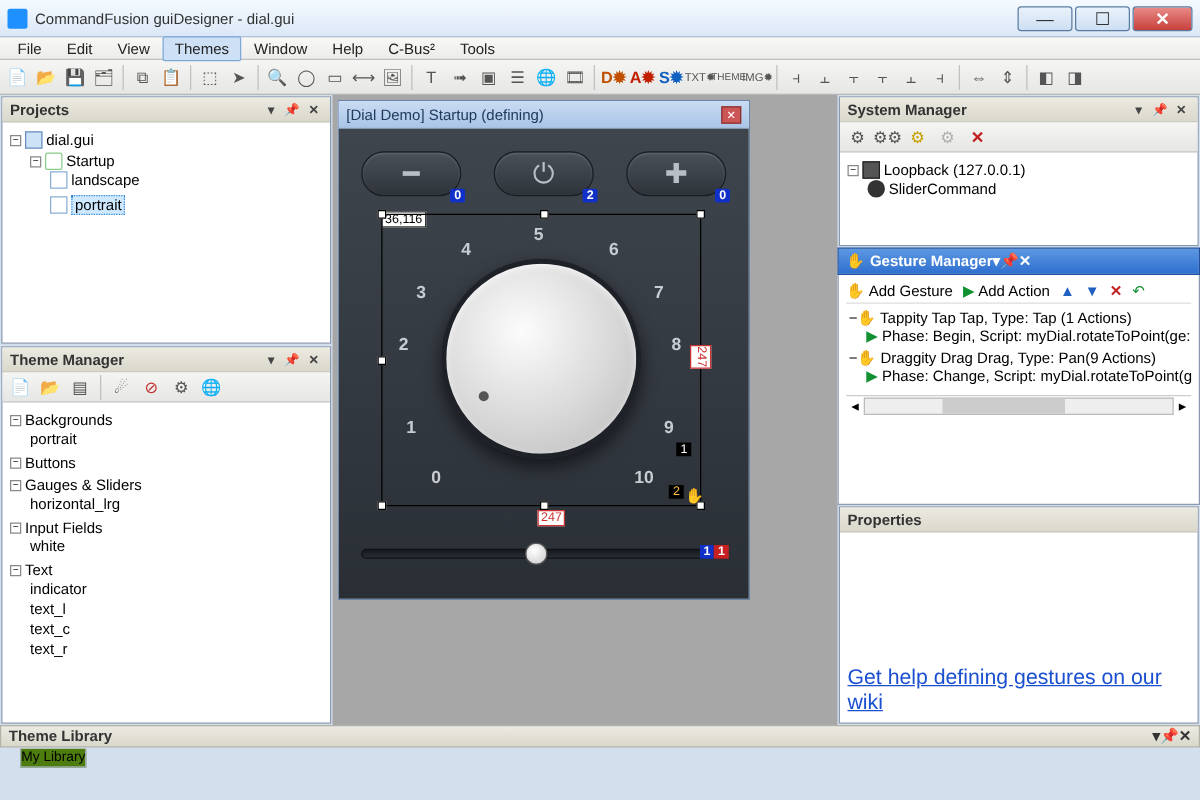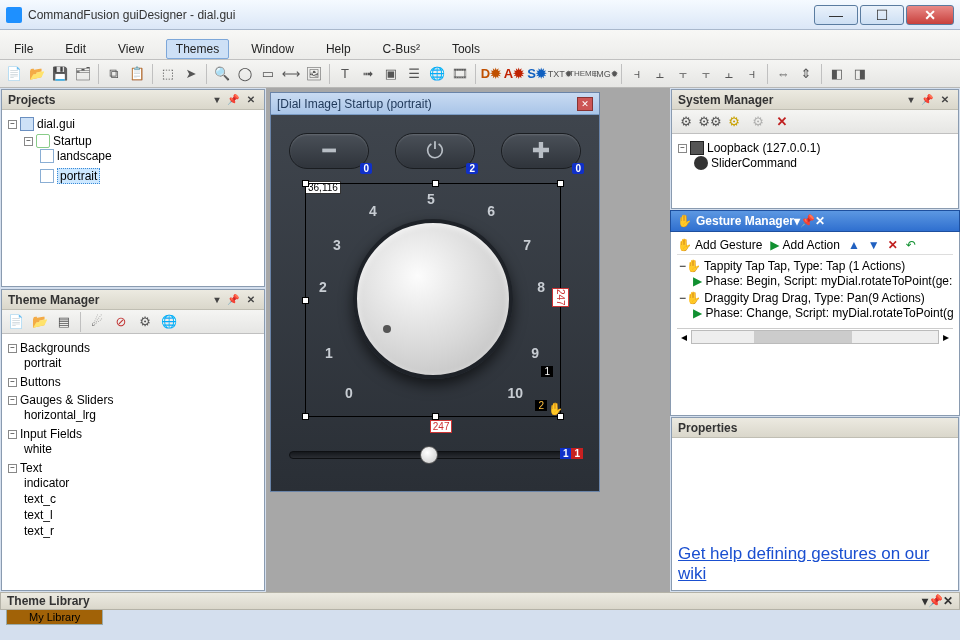--- a/index.html
+++ b/index.html
@@ -6,21 +6,21 @@
 body{background:#d4dfee;overflow:hidden;width:960px;height:640px;position:relative;}
 .titlebar{height:30px;background:linear-gradient(#f5faff,#dbe7f7);display:flex;align-items:center;padding:0 6px;border-bottom:1px solid #a9b8cc;}
 .titlebar .icon{width:16px;height:16px;background:#1e90ff;margin-right:6px;border-radius:2px;}
 .titlebar .title{flex:1;color:#333;}
 .winbtns{display:flex;gap:0;}
 .winbtn{width:44px;height:20px;border:1px solid #5a7ca0;border-radius:3px;margin-left:2px;display:flex;align-items:center;justify-content:center;background:linear-gradient(#eaf2fb,#cddff3);font-size:14px;color:#333;}
 .winbtn.close{background:linear-gradient(#e98a87,#c8403c);color:#fff;width:48px;}
 .winbtn.min::after{content:"—";}
 .winbtn.max::after{content:"☐";}
 .winbtn.close::after{content:"✕";font-weight:bold;}
-.menubar{height:30px;background:linear-gradient(#f8f8f6,#ececea);display:flex;align-items:flex-end;padding:0 4px;gap:12px;border-bottom:1px solid #c0c0c0;}
+.menubar{height:18px;background:linear-gradient(#f8f8f6,#ececea);display:flex;align-items:center;padding:0 4px;gap:0;border-bottom:1px solid #c0c0c0;}
 .menubar .mi{padding:3px 10px;color:#222;}
 .menubar .mi.hover{background:#cde0f6;border:1px solid #7da7d9;padding:2px 9px;border-radius:2px;}
 .toolbar{height:28px;background:linear-gradient(#f5f5f3,#e6e6e4);display:flex;align-items:center;padding:0 4px;gap:3px;border-bottom:1px solid #b8b8b6;}
 .tbtn{width:20px;height:20px;display:flex;align-items:center;justify-content:center;font-size:13px;color:#555;border-radius:2px;}
 .tsep{width:1px;height:20px;background:#c0c0c0;margin:0 2px;}
 .main{display:flex;height:504px;}
 .leftcol{width:266px;display:flex;flex-direction:column;}
 .panel{border:1px solid #8a9bb0;margin:1px;display:flex;flex-direction:column;background:#fff;}
 .panel-header{height:20px;background:linear-gradient(#eceae1,#dad7cb);display:flex;align-items:center;padding:0 6px;font-weight:bold;color:#333;border-bottom:1px solid #c0beb3;}
 .panel-header .spacer{flex:1;}
@@ -76,21 +76,21 @@
 .gm-tree ul{list-style:none;padding-left:14px;}
 .gm-tree li{padding:1px 0;white-space:nowrap;}
 .scroll-hint{height:16px;border-top:1px solid #ccc;display:flex;align-items:center;margin-top:6px;}
 .scroll-hint .sbar{flex:1;height:14px;background:#eee;border:1px solid #bbb;position:relative;}
 .scroll-hint .sthumb{position:absolute;left:25%;width:40%;height:100%;background:#ccc;}
 .props{flex:1;}
 .link-row{padding:6px;}
 .link-row a{color:#1a4fd0;text-decoration:underline;font-size:17px;}
 .bottombar{height:36px;}
 .tl-header{height:18px;background:linear-gradient(#eceae1,#dad7cb);display:flex;align-items:center;padding:0 6px;font-weight:bold;color:#333;border:1px solid #b4b2a7;}
-.tl-tab{display:inline-block;background:#a16207;border:1px solid #9aa;border-top:none;padding:1px 22px;margin-left:6px;font-size:11px;}
+.tl-tab{display:inline-block;background:#4d7c0f;border:1px solid #9aa;border-top:none;padding:1px 0;margin-left:16px;font-size:11px;}
 </style>
 </head>
 <body>
 
 <div class="titlebar">
   <div class="icon"></div>
   <div class="title">CommandFusion guiDesigner - dial.gui</div>
   <div class="winbtns">
     <div class="winbtn min"></div>
     <div class="winbtn max"></div>
@@ -237,34 +237,34 @@
                 <span class="exp">−</span> 
                 <span>Input Fields</span>
               </span><ul>
                 <li><span class="node">white</span></li>
               </ul></li>
             <li><span class="node">
                 <span class="exp">−</span> 
                 <span>Text</span>
               </span><ul>
                 <li><span class="node">indicator</span></li>
+                <li><span class="node">text_l</span></li>
                 <li><span class="node">text_c</span></li>
-                <li><span class="node">text_l</span></li>
                 <li><span class="node">text_r</span></li>
               </ul></li>
           </ul>
       </div>
     </div>
 
   </div>
 
   <div class="centercol">
     <div class="device-window">
       <div class="dw-title">
-        <span>[Dial Image] Startup (portrait)</span>
+        <span>[Dial Demo] Startup (defining)</span>
         <span class="spacer"></span>
         <span class="closebtn">✕</span>
       </div>
       <div class="device">
         <div class="topbtns">
           <div class="dbtn">━<span class="badge">0</span></div>
           <div class="dbtn">⏻<span class="badge">2</span></div>
           <div class="dbtn">✚<span class="badge">0</span></div>
         </div>
 

